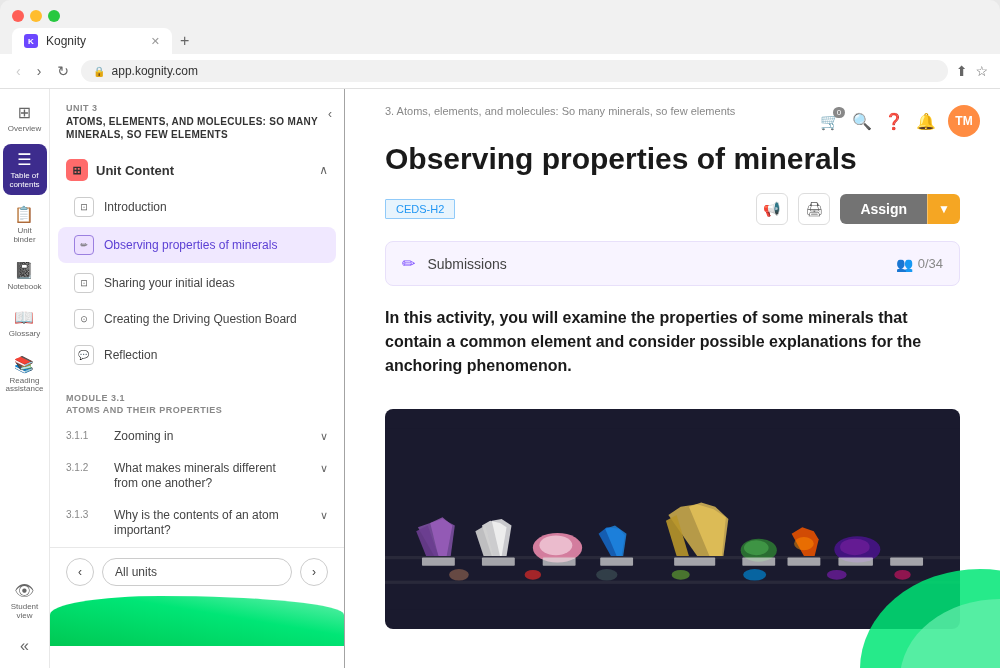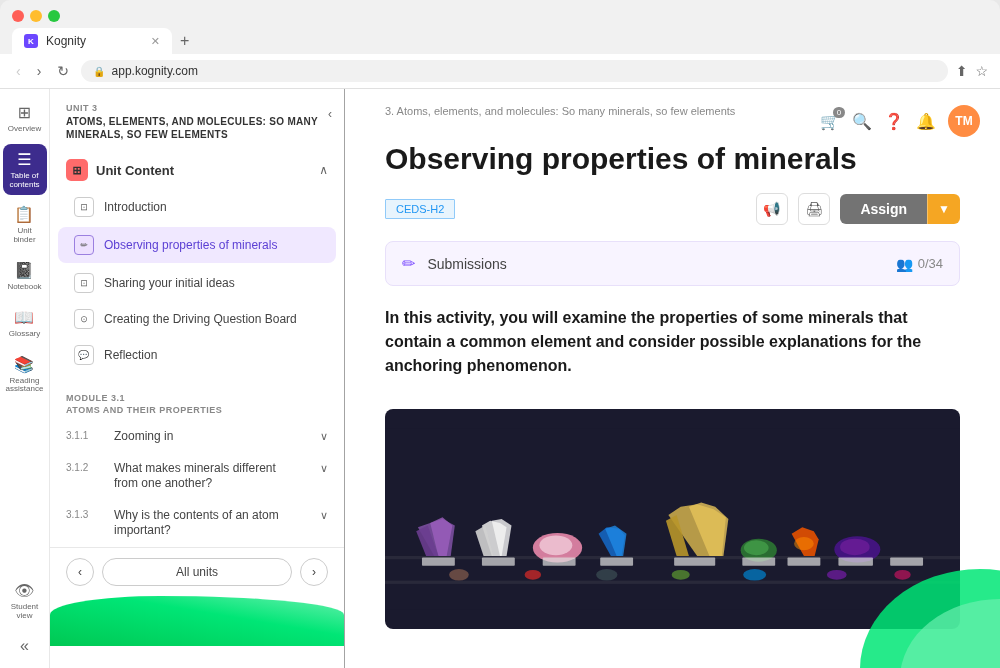--- a/index.html
+++ b/index.html
@@ -59,21 +59,21 @@
     .module-title { font-size: 9px; color: #888; text-transform: uppercase; letter-spacing: 0.5px; font-weight: 600; margin-top: 2px; }
 
     .module-item { display: flex; align-items: flex-start; padding: 8px 16px; gap: 20px; cursor: pointer; }
     .module-num { font-size: 10px; color: #888; min-width: 28px; flex-shrink: 0; margin-top: 1px; }
     .module-item-text { font-size: 12px; color: #444; flex: 1; line-height: 1.3; }
     .module-chevron { color: #666; font-size: 11px; margin-top: 1px; }
 
     
     .all-units-nav { position: sticky; bottom: 0; background: white; border-top: 1px solid #e8e8e8; padding: 10px 16px; display: flex; align-items: center; gap: 8px; }
     .nav-circle-btn { width: 28px; height: 28px; border: 1px solid #ccc; border-radius: 50%; display: flex; align-items: center; justify-content: center; cursor: pointer; color: #444; font-size: 12px; }
-    .all-units-btn { flex: 1; border: 1px solid #ccc; border-radius: 20px; padding: 6px 12px; text-align: center; font-size: 12px; color: #444; cursor: pointer; }
+    .all-units-btn { flex: 1; border: 1px solid #ccc; border-radius: 20px; padding: 6px 12px; text-align: left; font-size: 12px; color: #444; cursor: pointer; }
 
     
     .main-content { flex: 1; overflow-y: auto; position: relative; }
     .main-content-inner { padding: 16px 40px 40px; }
 
     .breadcrumb { font-size: 11px; color: #888; margin-bottom: 24px; }
     .page-title { font-size: 30px; font-weight: 700; color: #1a1a1a; margin-bottom: 16px; line-height: 1.2; }
 
     .content-toolbar { display: flex; align-items: center; gap: 10px; margin-bottom: 16px; }
     .tag-badge { background: #e8f4fd; color: #2196f3; border: 1px solid #90caf9; padding: 3px 10px; border-radius: 1px; font-size: 11px; font-weight: 500; }

